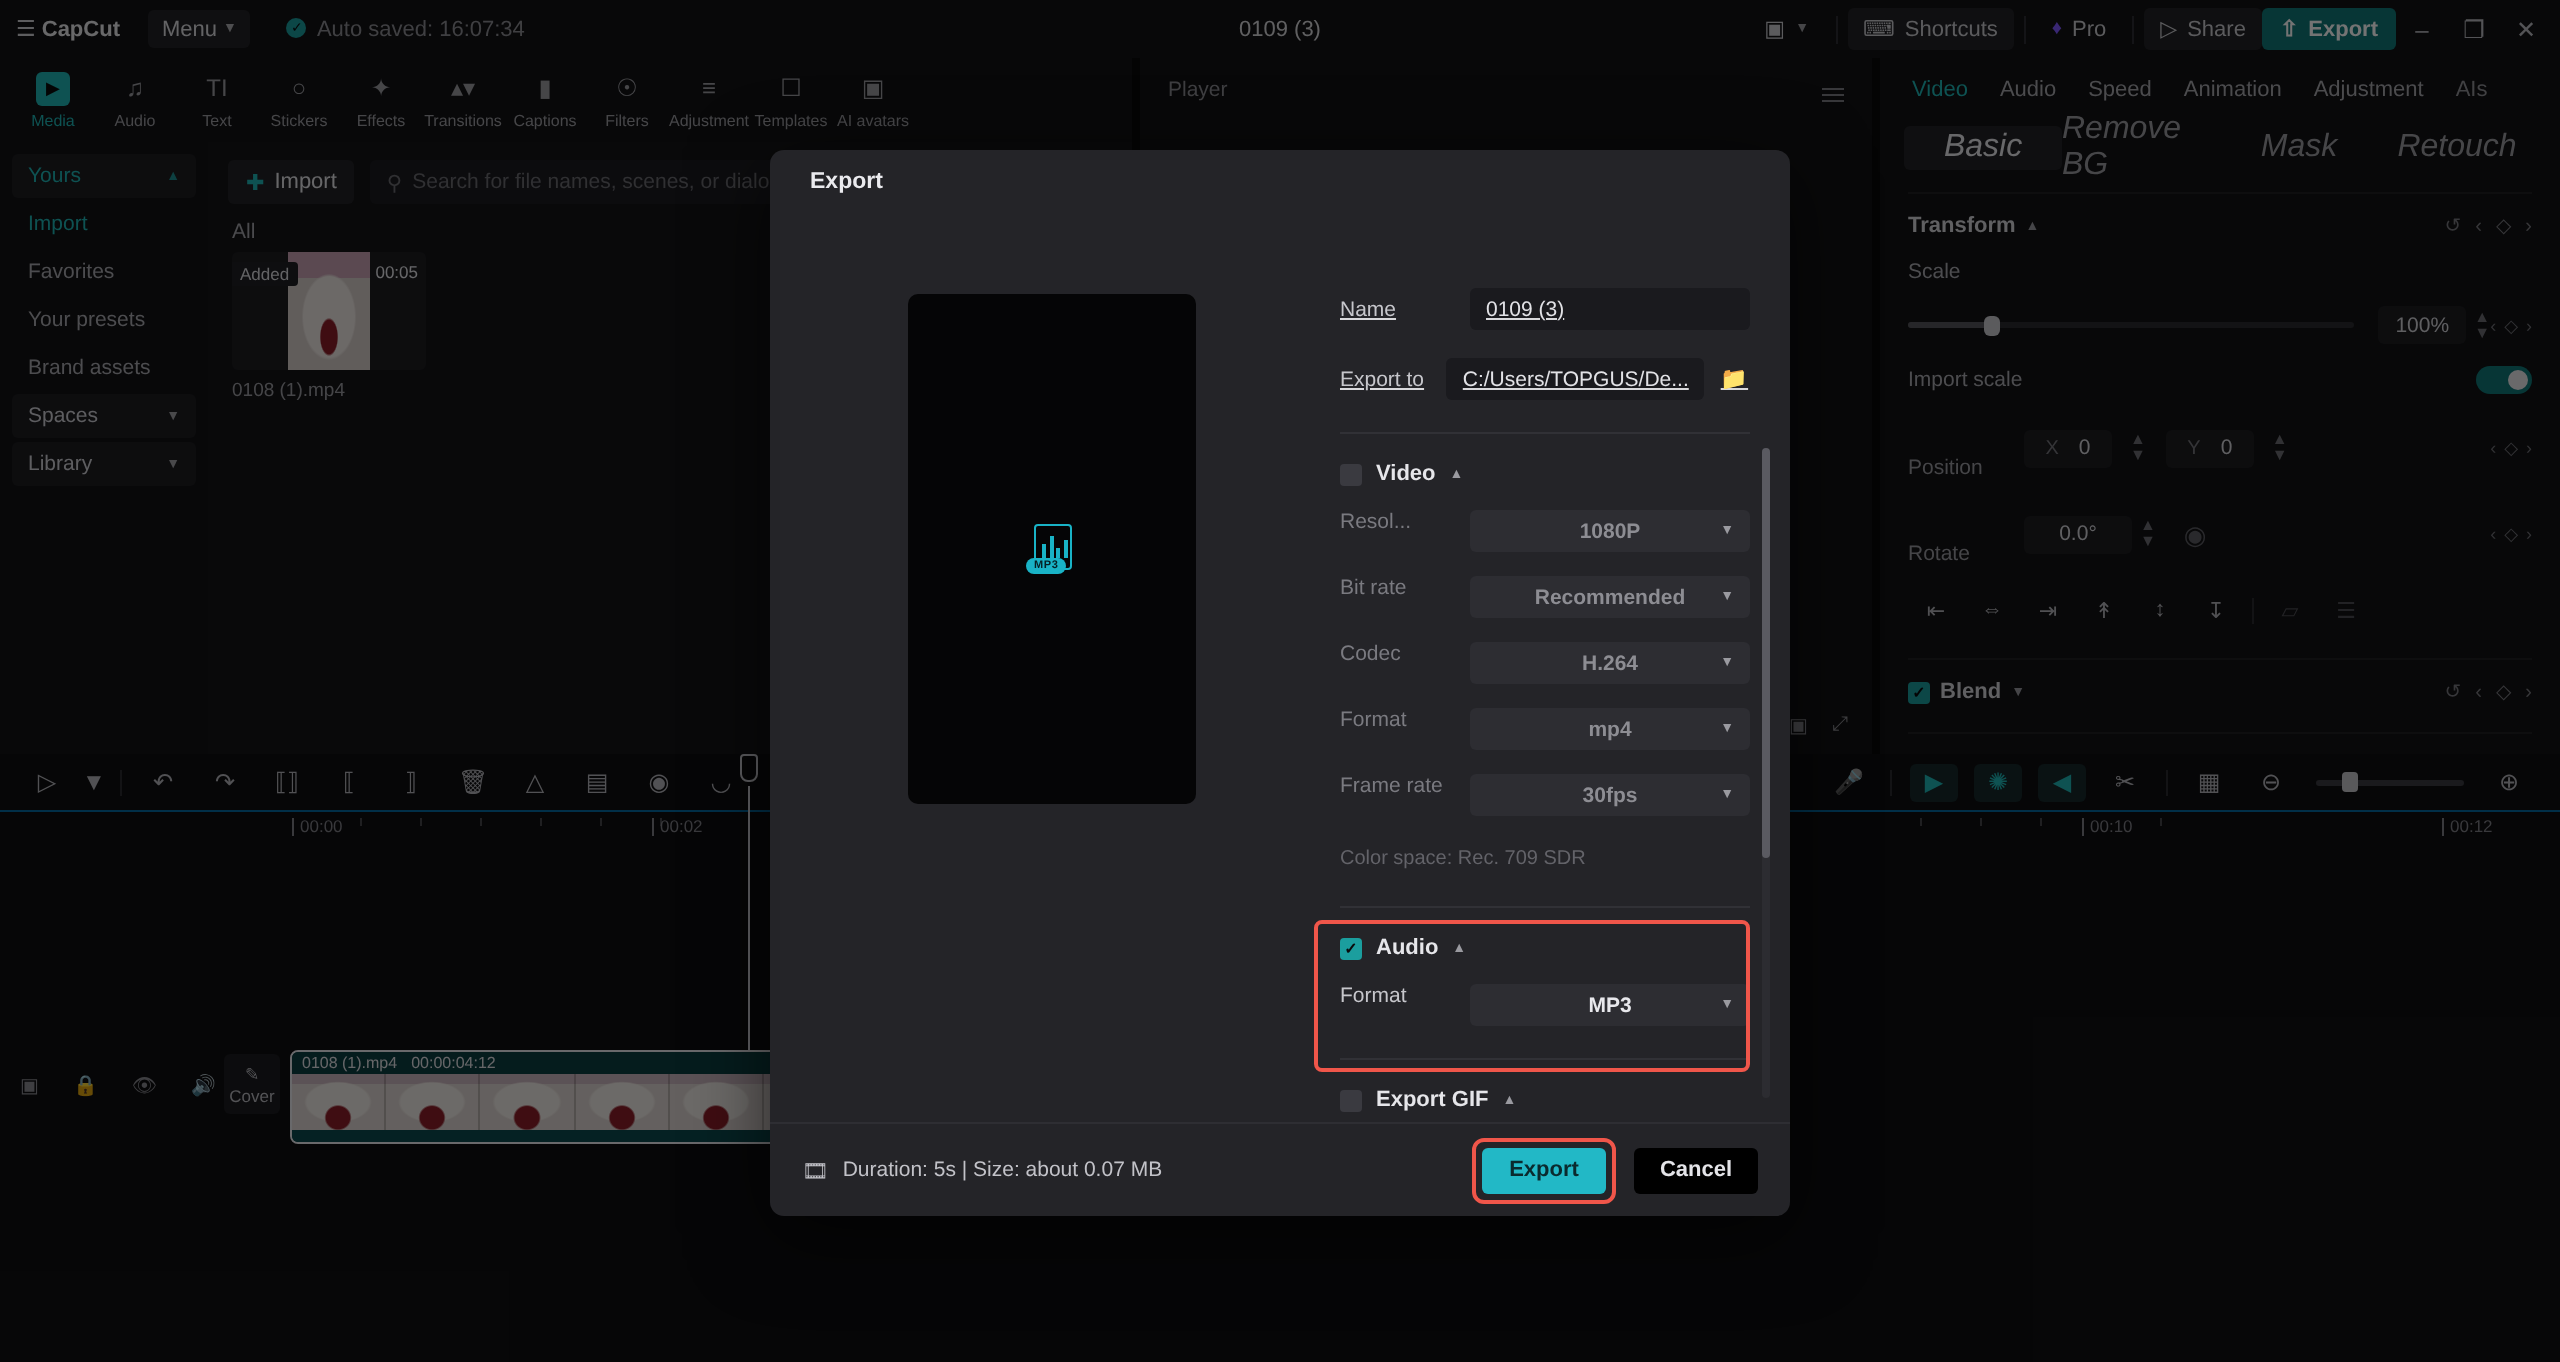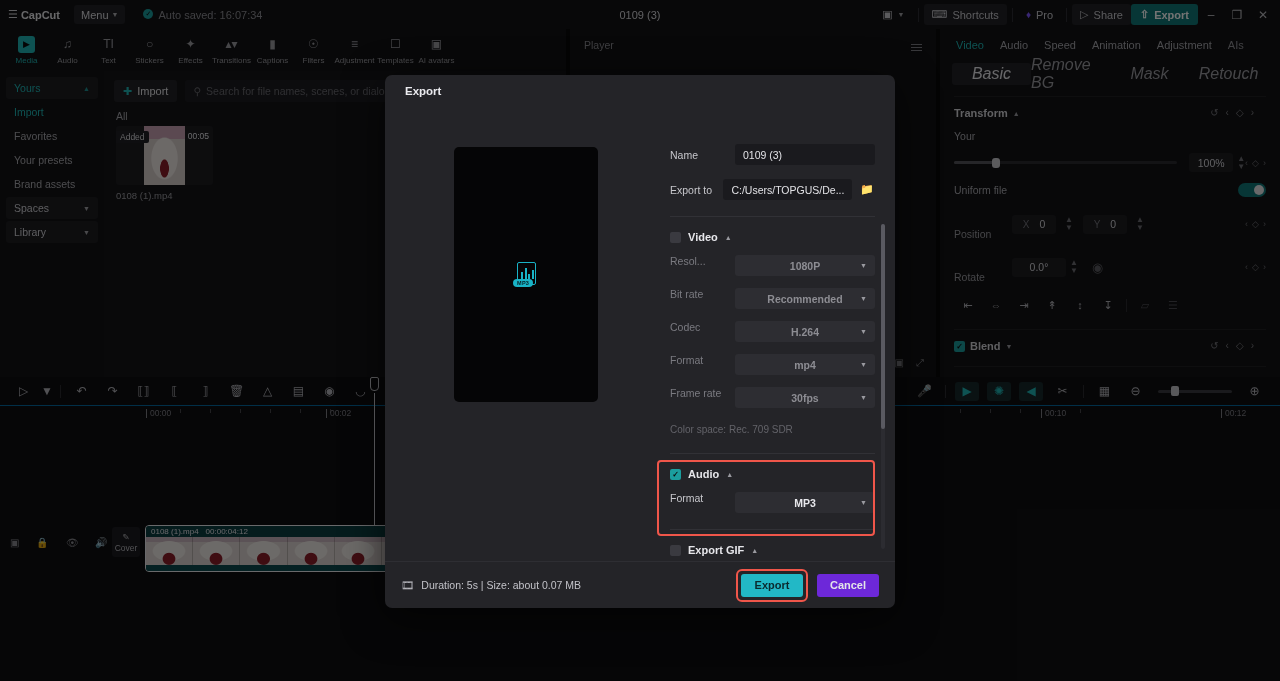--- a/index.html
+++ b/index.html
@@ -138,21 +138,21 @@
   .rp-tabs { display: flex; align-items: center; gap: 16px; padding: 10px 0 0 16px; font-size: 11px; color: #a6a6ac; }
   .rp-tabs .t.active { color: #1fb6b6; }
   .rp-tabs .t.cut { opacity: .85; }
   .rp-sub { display: flex; margin: 12px 12px 0 12px; }
   .rp-sub .s {
     flex: 1; height: 22px; display: flex; align-items: center; justify-content: center;
     font-size: 16px; color: #9b9ba1; border-radius: 3px; font-style: italic;
   }
   .rp-sub .s.active { background: #232327; color: #e6e6ea; }
   .rp-div { height: 1px; background: #1f1f23; margin: 11px 14px 0 14px; }
-  .sec-head { display: flex; align-items: flex-start; justify-content: space-between; padding: 10px 26px 0 14px; }
+  .sec-head { display: flex; align-items: flex-end; justify-content: space-between; padding: 10px 14px 0 14px; }
   .sec-title { font-size: 11px; font-weight: bold; color: #d4d4d9; display: flex; align-items: center; gap: 5px; }
   .sec-acts { display: flex; align-items: center; gap: 7px; color: #78787e; font-size: 10px; }
   .row { display: flex; align-items: center; padding: 0 14px; margin-top: 11px; font-size: 10.5px; color: #a9a9af; }
   .row .lab { width: 58px; color: #9a9aa0; margin-top: 20px; }
   .slider { position: relative; flex: 1; height: 3px; background: #2b2b30; border-radius: 2px; margin-right: 12px; }
   .slider .fill { position: absolute; left: 0; top: 0; height: 3px; width: 18%; background: #56565c; border-radius: 2px; }
   .slider .knob { position: absolute; left: 17%; top: -3.5px; width: 8px; height: 10px; background: #c9c9ce; border-radius: 3px; }
   .numbox {
     background: #1d1d21; border-radius: 3px; height: 19px; min-width: 44px;
     display: flex; align-items: center; justify-content: center; font-size: 10.5px; color: #d2d2d7; padding: 0 6px;
@@ -227,21 +227,21 @@
   }
   .mp3-ic { position: relative; width: 22px; height: 26px; }
   .mp3-ic .sheet { position: absolute; left: 2px; top: 0; width: 19px; height: 23px; border: 1.5px solid #19b3c6; border-radius: 2px; }
   .mp3-ic .bars { position: absolute; left: 6px; top: 6px; display: flex; gap: 1.5px; align-items: flex-end; }
   .mp3-ic .bars i { display: block; width: 2px; background: #19b3c6; }
   .mp3-ic .tag {
     position: absolute; left: -2px; bottom: 1px; background: #19b3c6; color: #062024;
     font-size: 5.5px; font-weight: bold; padding: 1px 4px; border-radius: 5px; letter-spacing: .3px;
   }
   .form { position: absolute; left: 285px; top: 38px; width: 205px; }
-  .frow { display: flex; align-items: center; margin-bottom: 14px; }
+  .frow { display: flex; align-items: center; margin-bottom: 14px; text-decoration: underline; }
   .flab { width: 65px; font-size: 10.5px; color: #c6c6cb; }
   .finput {
     flex: 1; height: 21px; background: #1a1a1e; border-radius: 3px;
     display: flex; align-items: center; padding: 0 8px; font-size: 10.5px; color: #e2e2e6;
   }
   .folder-btn {
     width: 19px; height: 19px; margin-left: 7px; border-radius: 3px;
     display: flex; align-items: center; justify-content: center; color: #dcdce0; font-size: 11px;
   }
   .fdiv { height: 1px; background: #313136; margin: 16px 0 14px 0; }
@@ -269,21 +269,21 @@
     padding: 0 16px; gap: 9px;
   }
   .dur { display: flex; align-items: center; gap: 7px; font-size: 10.5px; color: #c2c2c8; }
   .foot-right { margin-left: auto; display: flex; align-items: center; gap: 9px; }
   .btn-export-wrap { padding: 3px; border: 2px solid #f0564a; border-radius: 6px; }
   .btn-export {
     width: 62px; height: 23px; background: #22b8c6; color: #0a2a2e; border-radius: 3px;
     display: flex; align-items: center; justify-content: center; font-size: 11px; font-weight: bold;
   }
   .btn-cancel {
-    width: 62px; height: 23px; background: #6d28d9; color: #e4e4e8; border-radius: 3px;
+    width: 62px; height: 23px; background: #000000; color: #e4e4e8; border-radius: 3px;
     display: flex; align-items: center; justify-content: center; font-size: 11px; font-weight: bold;
   }
 </style>
 </head>
 <body>
 
 <div id="app">
 
   <div class="topbar">
     <div class="logo">
@@ -465,38 +465,38 @@
       </span>
       <span class="sec-acts">
         <span>↺</span>
         <span>‹</span>
         <span>◇</span>
         <span>›</span>
       </span>
     </div>
 
     <div class="row">
-      <span>Your</span>
+      <span>Scale</span>
     </div>
     <div class="row">
       <div class="slider">
         <div class="fill"></div>
         <div class="knob"></div>
       </div>
       <div class="numbox">100%</div>
       <span class="spin">▲<br>▼</span>
       <span class="kf">
         <span>‹</span>
         <span>◇</span>
         <span>›</span>
       </span>
     </div>
 
     <div class="row">
-      <span>Uniform file</span>
+      <span>Import scale</span>
       <span class="toggle">
           <i></i>
         </span>
     </div>
 
     <div class="row">
       <span class="lab">Position</span>
       <div class="posbox">
         <div class="numbox">
           <span class="axis">X</span>

